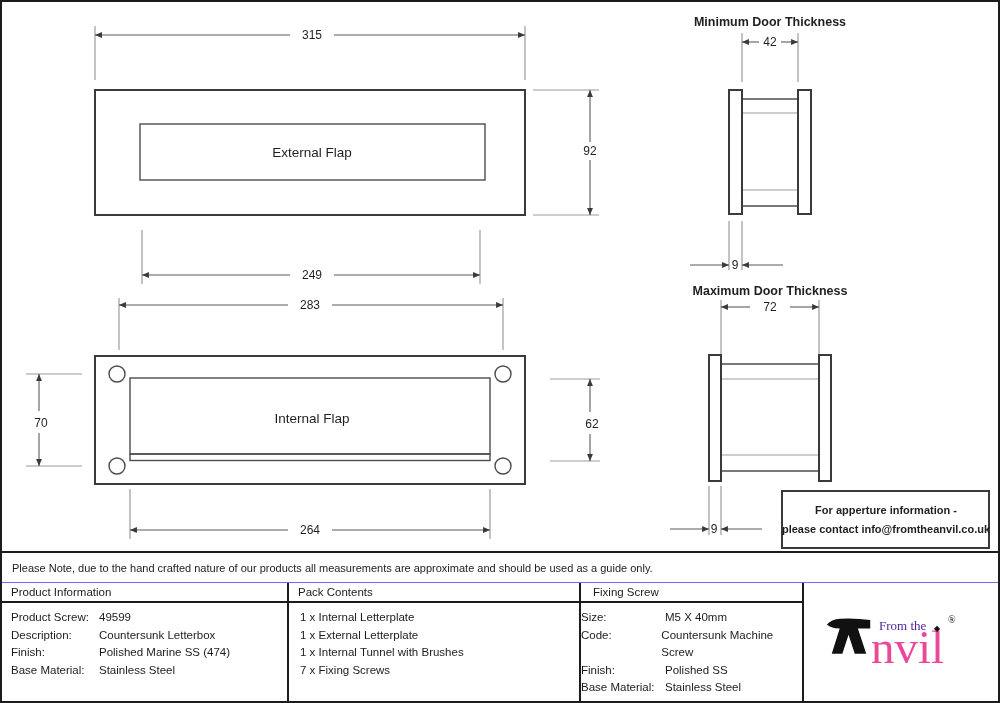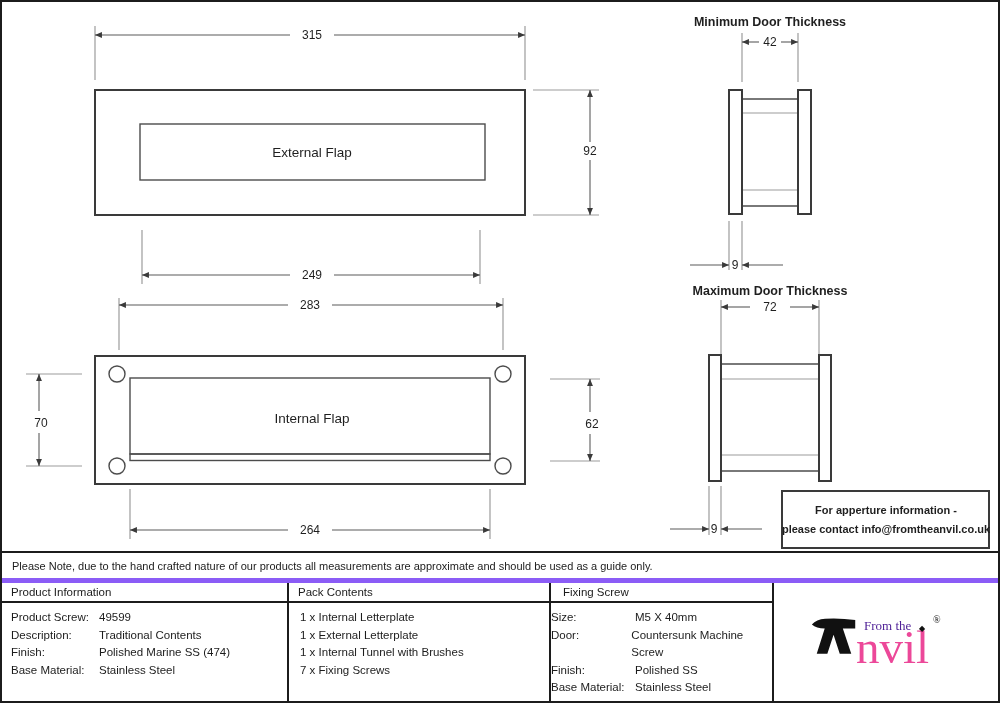--- a/index.html
+++ b/index.html
@@ -22,33 +22,33 @@
   .dim { stroke:#5b5b5b; stroke-width:1.1; fill:none; }
   .extl { stroke:#9c9c9c; stroke-width:1.2; fill:none; }
   .gline { stroke:#9c9c9c; stroke-width:1.2; fill:none; }
   text.dnum { font-size:12px; text-anchor:middle; }
   text.dlabel { font-size:13.5px; text-anchor:middle; }
   text.dtitle { font-size:12.5px; font-weight:bold; text-anchor:middle; }
   text.boxtxt { font-size:11px; text-anchor:middle; font-weight:bold; fill:#2a2a2a; }
 
   .note-bar {
     position:absolute; left:0; right:0; top:549px; height:32px;
-    border-top:2px solid #1c1c1c; border-bottom:5px solid #8b5cf6;
+    border-top:2px solid #1c1c1c; border-bottom:1px solid #8b5cf6;
     box-sizing:border-box;
     display:flex; align-items:center;
     padding-left:10px;
     font-size:11px;
   }
   .info-table {
     position:absolute; left:0; right:0; top:581px; bottom:0;
     display:flex;
   }
   .col { box-sizing:border-box; }
   .col-product { width:285px; }
-  .col-pack   { width:262px; border-left:2px solid #1c1c1c; }
+  .col-pack   { width:292px; border-left:2px solid #1c1c1c; }
   .col-fixing { width:223px; border-left:2px solid #1c1c1c; }
   .col-logo   { flex:1; border-left:2px solid #1c1c1c;
                 display:flex; align-items:center; justify-content:center; }
   .col-header {
     height:20px; box-sizing:border-box;
     border-bottom:2px solid #1c1c1c;
     display:flex; align-items:center;
     font-size:11.5px;
     padding-left:9px;
   }
@@ -230,21 +230,21 @@
 
     <div class="col col-product">
       <div class="col-header">Product Information</div>
       <div class="col-body">
         <div class="kv-row">
           <span class="k">Product Screw:</span>
           <span class="v">49599</span>
         </div>
         <div class="kv-row">
           <span class="k">Description:</span>
-          <span class="v">Traditional Contents</span>
+          <span class="v">Countersunk Letterbox</span>
         </div>
         <div class="kv-row">
           <span class="k">Finish:</span>
           <span class="v">Polished Marine SS (474)</span>
         </div>
         <div class="kv-row">
           <span class="k">Base Material:</span>
           <span class="v">Stainless Steel</span>
         </div>
       </div>
@@ -261,21 +261,21 @@
     </div>
 
     <div class="col col-fixing">
       <div class="col-header">Fixing Screw</div>
       <div class="col-body">
         <div class="kv-row">
           <span class="k">Size:</span>
           <span class="v">M5 X 40mm</span>
         </div>
         <div class="kv-row">
-          <span class="k">Door:</span>
+          <span class="k">Code:</span>
           <span class="v">Countersunk Machine Screw</span>
         </div>
         <div class="kv-row">
           <span class="k">Finish:</span>
           <span class="v">Polished SS</span>
         </div>
         <div class="kv-row">
           <span class="k">Base Material:</span>
           <span class="v">Stainless Steel</span>
         </div>

